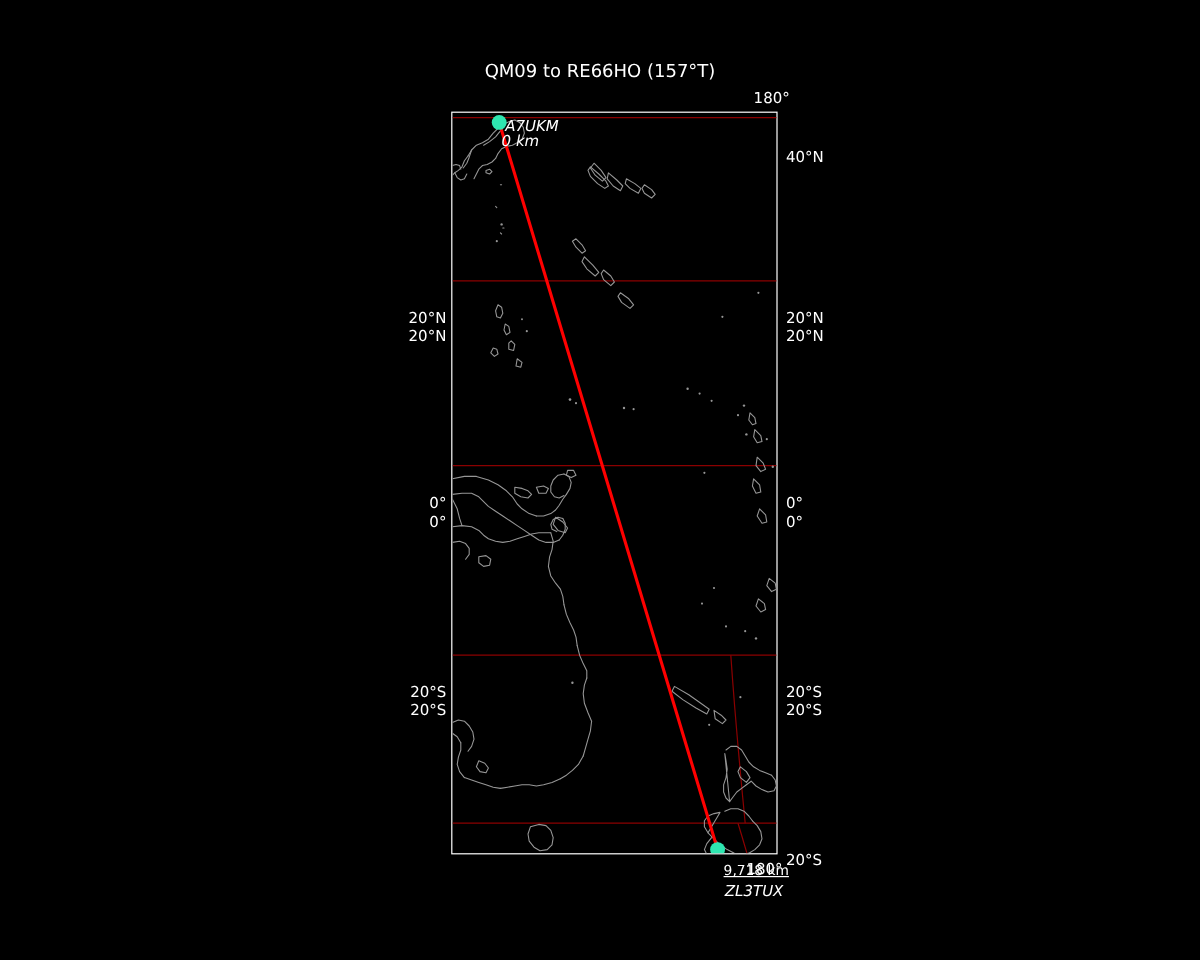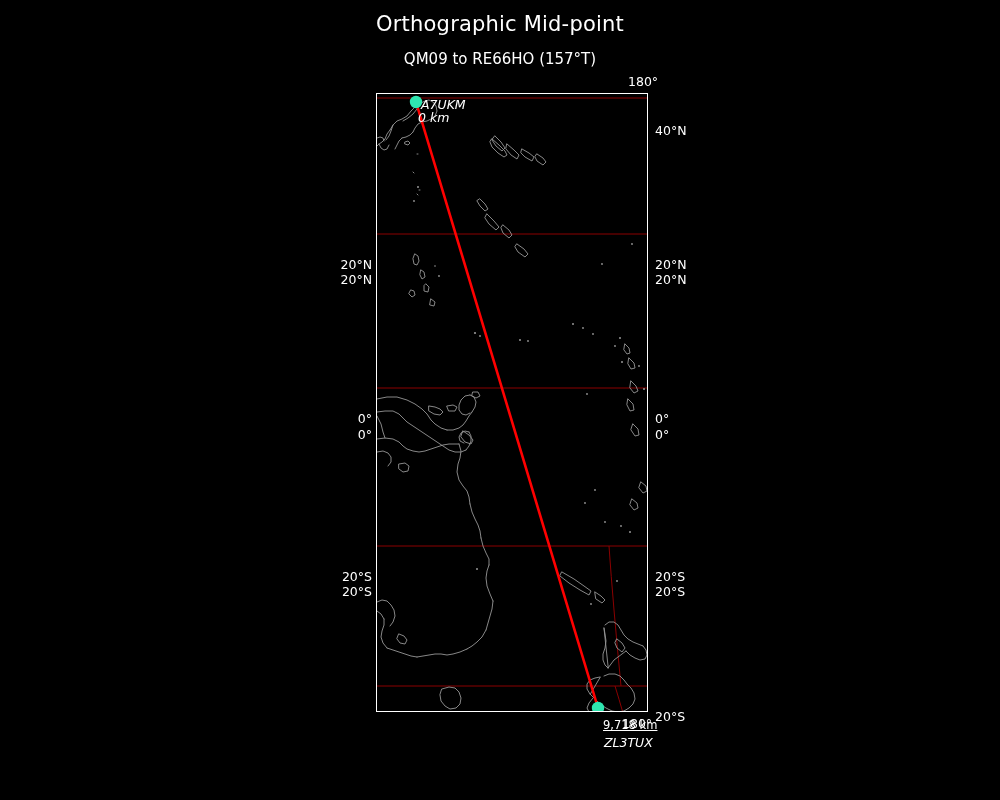--- a/index.html
+++ b/index.html
@@ -88,21 +88,20 @@
     font-size: 11.5px;
     color: #ffffff;
     white-space: nowrap;
   }
 </style>
 </head>
 <body>
 
 <div id="page">
 
-  <div class="title">Orthographic Mid-point</div>
 
   <div class="subtitle">QM09 to RE66HO (157°T)</div>
 
   <div class="lon-top" style="left:628px; top:74px;">180°</div>
 
   <div class="lon-bottom" style="left:622px; top:716px;">180°</div>
 
   <div class="tick left" style="left:276px; top:226px; width:96px;">20°N</div>
   <div class="tick left" style="left:276px; top:241px; width:96px;">20°N</div>
   <div class="tick left" style="left:276px; top:380px; width:96px;">0°</div>

